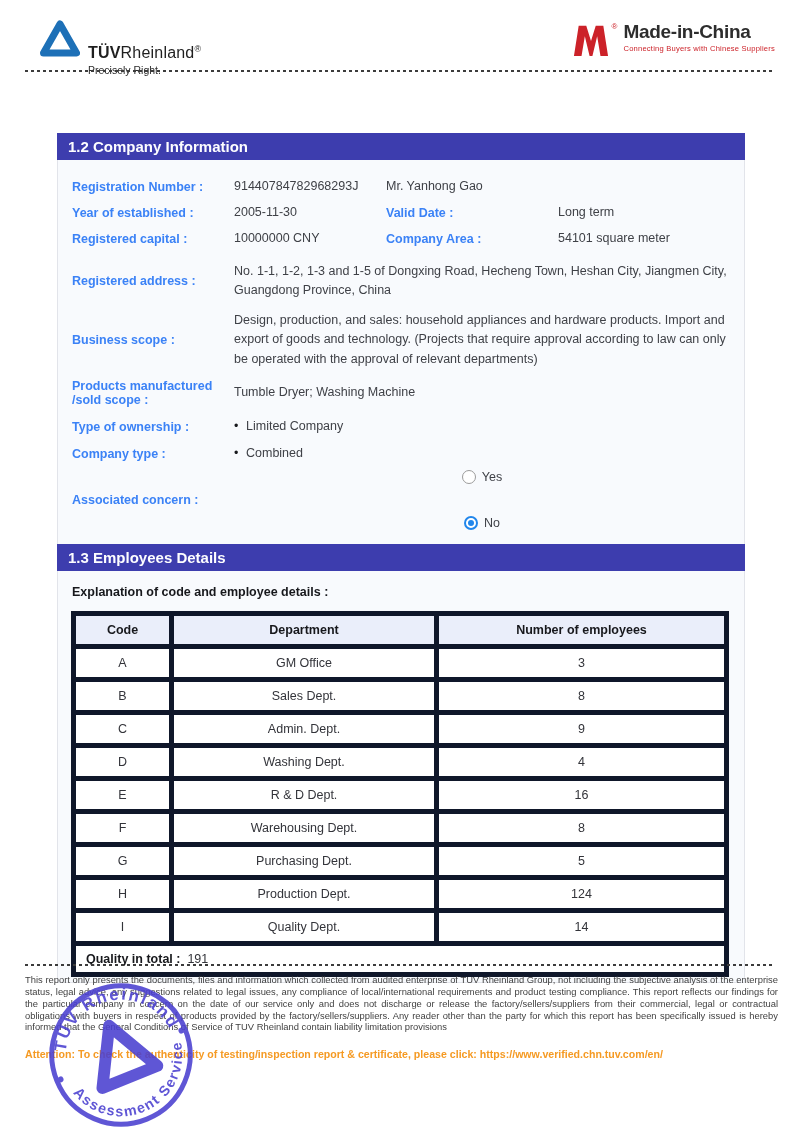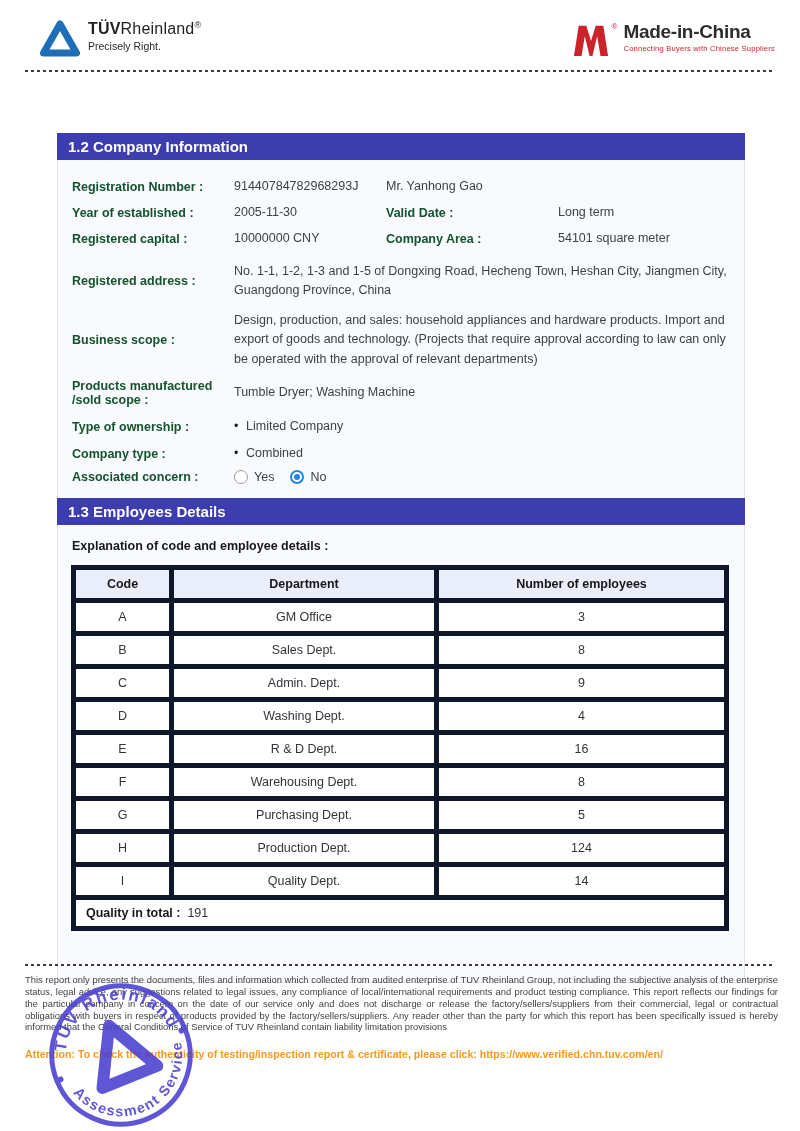--- a/index.html
+++ b/index.html
@@ -6,46 +6,46 @@
   html,body { background:#888; }
   body { font-family:"Liberation Sans", sans-serif; }
   .page {
     position:relative; width:800px; height:1131px; background:#fff;
     margin:0 auto; overflow:hidden;
   }
   
   .hdr { position:absolute; top:20px; left:40px; right:25px; height:48px;
          display:flex; justify-content:space-between; align-items:flex-start; }
   .tuv-logo { display:flex; align-items:flex-start; gap:8px; }
-  .tuv-text .brand { font-size:16px; color:#1f1f1f; letter-spacing:.2px; }
+  .tuv-text .brand { font-size:16px; color:#1f1f1f; letter-spacing:.2px;margin-top:24px; }
   .tuv-text .brand b { font-weight:bold; }
   .tuv-text .reg { font-size:9px; vertical-align:super; color:#1f1f1f; }
   .tuv-text .tagline { font-size:10.5px; color:#2b2b2b; margin-top:2px; }
   .mic-logo { display:flex; align-items:flex-start; gap:6px; margin-top:2px; }
   .mic-reg { font-size:8px; color:#cc2229; margin-left:-4px; }
   .mic-text .name { font-size:19px; font-weight:bold; color:#2d2d2d; letter-spacing:-0.3px; line-height:20px; }
   .mic-text .tagline { font-size:7.6px; color:#cc2229; margin-top:2px; letter-spacing:.2px; }
   .dotline { position:absolute; left:25px; right:25px; height:2px;
     background:repeating-linear-gradient(90deg,#3c3c3c 0 3px,transparent 3px 6px); }
   .dot-top { top:70px; }
   .dot-bottom { top:964px; }
   
   .content-box { position:absolute; left:57px; top:97px; width:688px; height:850px;
     background:#f8fafd; border:1px solid #e2e4ea; border-top:none;margin-top:36px; }
   .section-bar { height:27px; background:#3d3dae; color:#fdfdff;
     font-size:15px; font-weight:bold; line-height:27px; padding-left:11px;
     margin-left:-1px; margin-right:-1px; }
   .fields { padding:14px 14px 0 14px; font-size:12.5px; color:#3f4147; }
   .frow2 { display:grid; grid-template-columns:162px 152px 172px 1fr; height:26px; align-items:center; }
   .frow1 { display:grid; grid-template-columns:162px 1fr; align-items:center; }
-  .flabel { font-weight:bold; color:#14532d; }
+  .flabel { font-weight:bold; color:#3b82f6; }
   .fvalue { color:#3f4147; line-height:1.55; }
   .mt10 { margin-top:10px; } .mt8 { margin-top:8px; } .mt6 { margin-top:6px; }
   .bullet { display:inline-block; width:12px; color:#17181c; }
-  .radio-group { display:flex; gap:16px; align-items:center; }
+  .radio-group { display:flex; gap:32px; align-items:center;flex-direction:column; }
   .radio-item { display:flex; gap:6px; align-items:center; cursor:pointer; }
   .radio-circle { width:14px; height:14px; border-radius:50%; border:1.5px solid #9b9b9b; background:#fff; position:relative; }
   .radio-item.checked .radio-circle { border:2px solid #2186eb; }
   .radio-item.checked .radio-circle::after { content:""; position:absolute; inset:2px; border-radius:50%; background:#2186eb; }
   .explain { padding:14px 14px 0 14px; font-size:12.5px; font-weight:bold; color:#17181c; }
   
   table.emp { border-collapse:collapse; margin:12px 13px 0 13px; width:658px;
     font-size:12.5px; color:#33343a; background:#fff; }
   table.emp th, table.emp td { border:5px solid #0f172a; text-align:center; height:33px; }
   table.emp th { background:#eaeefa; font-weight:bold; color:#17181c; }

